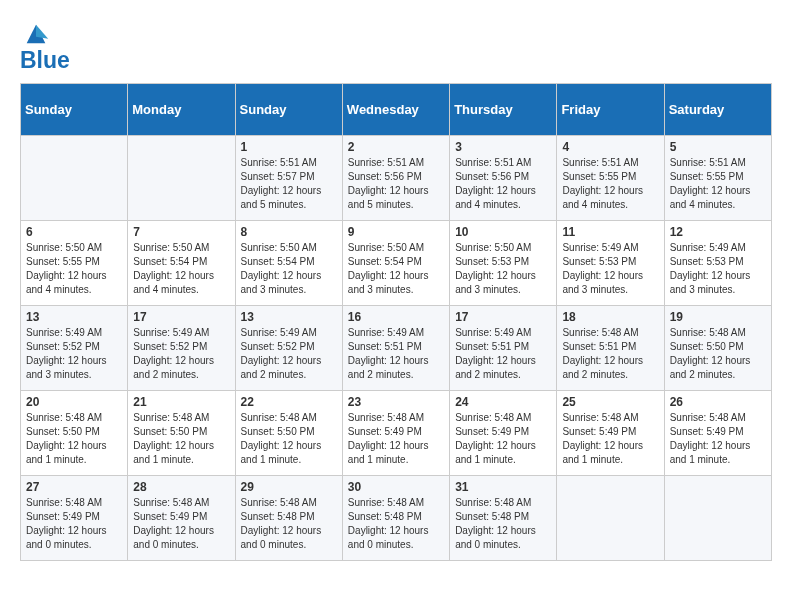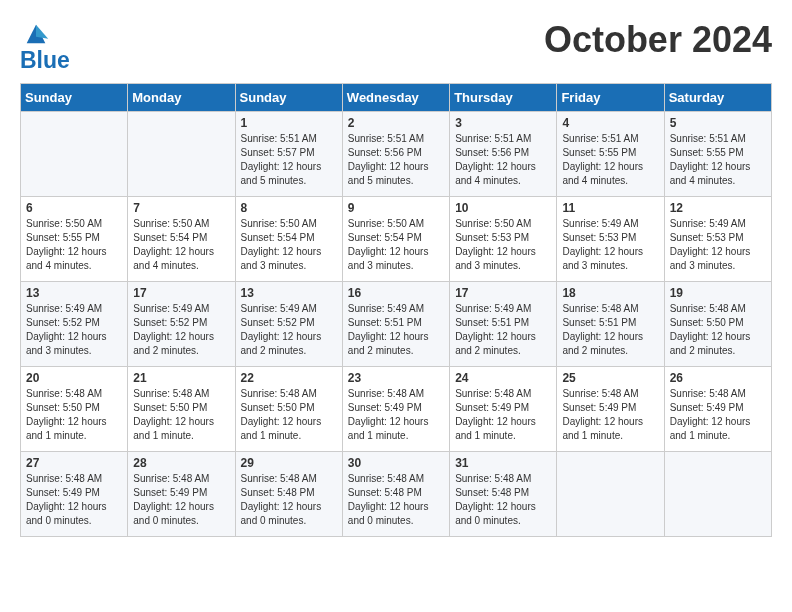--- a/index.html
+++ b/index.html
@@ -50,21 +50,21 @@
     table {
       width: 100%;
       border-collapse: collapse;
       table-layout: fixed;
     }
     thead tr th {
       background-color: #1a6eb5;
       color: #fff;
       font-size: 13px;
       font-weight: bold;
-      padding: 6px 4px;
+      padding: 18px 4px;
       text-align: left;
       border: 1px solid #ccc;
     }
     tbody tr td {
       vertical-align: top;
       border: 1px solid #ccc;
       padding: 4px 5px;
       font-size: 10.5px;
       color: #222;
       height: 85px;
@@ -101,21 +101,20 @@
       <div class="logo-text">
         <svg class="logo-icon" viewBox="0 0 30 30" style="display:inline-block;vertical-align:middle;margin-left:2px;">
           <polygon points="5,25 15,5 25,25" fill="#1a6eb5"></polygon>
           <polygon points="15,5 28,20 15,18" fill="#3399cc"></polygon>
         </svg>
       </div>
       <div class="logo-text" style="color:#1a6eb5;font-size:23px;">Blue</div>
     </div>
   </div>
   <div class="title-area">
-    <div class="month-title">October 2024</div>
   </div>
 </div>
 
 <table>
   <thead>
     <tr>
     <th>Sunday</th>
         <th>Monday</th>
         <th>Sunday</th>
         <th>Wednesday</th>

